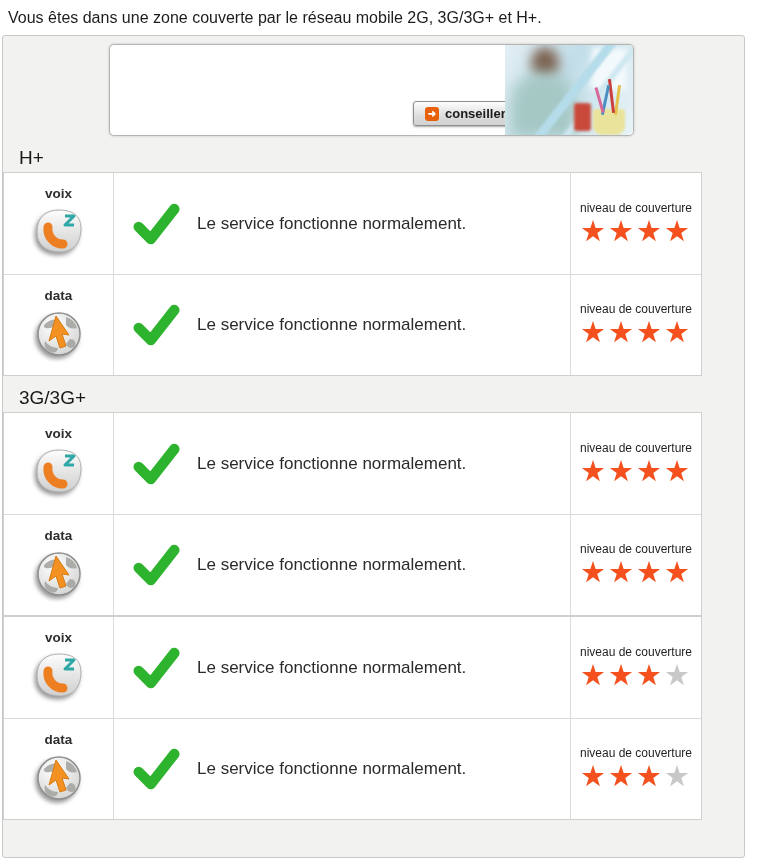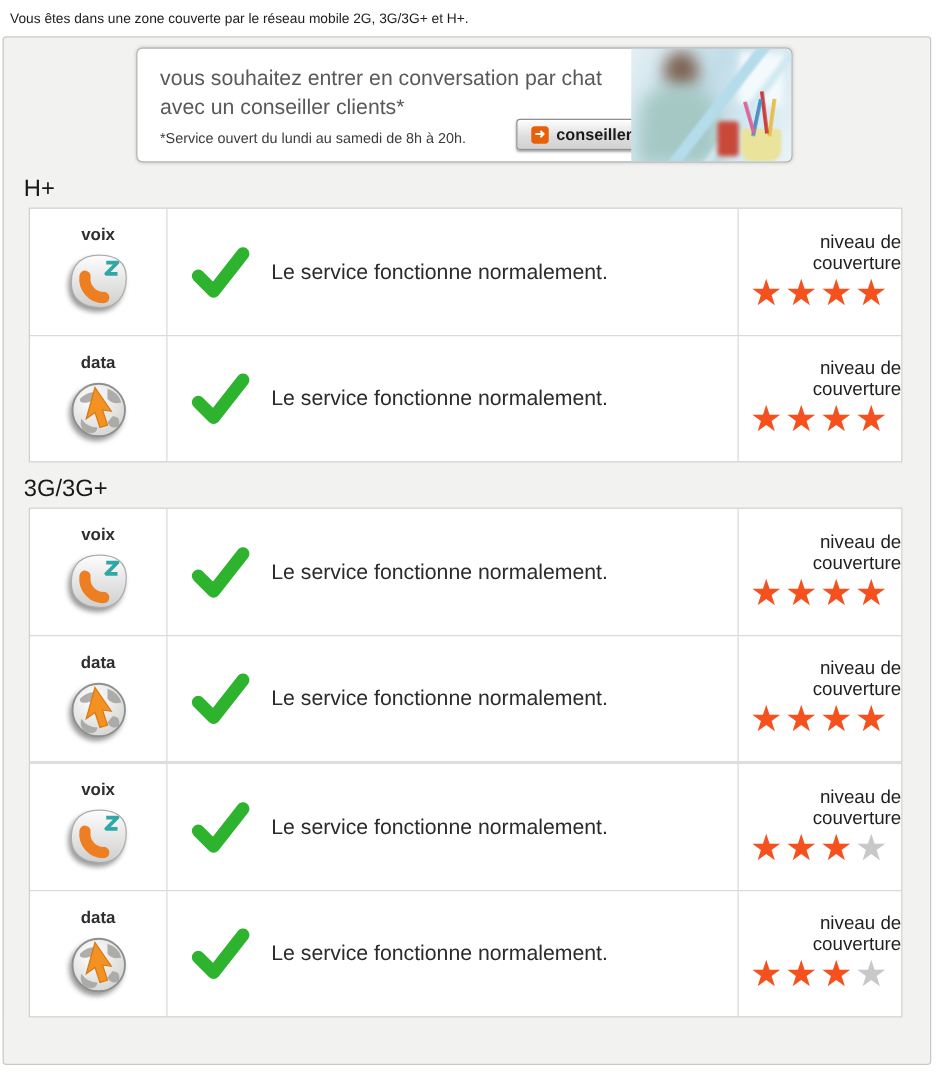--- a/index.html
+++ b/index.html
@@ -1,19 +1,19 @@
 <!DOCTYPE html>
 <html><head>
 <meta charset="utf-8">
 <style>
   * { margin:0; padding:0; box-sizing:border-box; }
   html,body { width:761px; background:#fff; font-family:"Liberation Sans", sans-serif; }
   body { height:865px; overflow:hidden; }
 
-  .intro { padding:9px 10px 8px 8px; font-size:11px; color:#1d1d1d; }
+  .intro { padding:9px 10px 8px 8px; font-size:16px; color:#1d1d1d; }
 
   .panel {
     margin-left:2px; width:743px; height:823px;
     background:#f2f2f0; border:1px solid #c8c8c6; border-radius:3px;
     overflow:hidden;
   }
 
   
   .banner {
     position:relative; margin:8px 0 0 106px; width:525px; height:92px;
@@ -50,51 +50,44 @@
   .p-stripe2{ left:86px; top:-20px; width:6px; height:150px; background:#cfe8f1; transform:rotate(38deg); filter:blur(1.5px); }
   .p-pot   { right:8px; bottom:0; width:32px; height:26px; background:#e9e39c; border-radius:3px 3px 9px 9px; filter:blur(1px); }
   .p-robot { right:42px; bottom:4px; width:17px; height:28px; background:#c8493a; border-radius:3px; filter:blur(1.5px); }
   .p-pc1 { right:14px; bottom:20px; width:3px; height:30px; background:#e5c04a; transform:rotate(8deg);   filter:blur(.5px); }
   .p-pc2 { right:20px; bottom:22px; width:3px; height:34px; background:#cc3f3f; transform:rotate(-7deg);  filter:blur(.5px); }
   .p-pc3 { right:26px; bottom:20px; width:3px; height:30px; background:#4a90c2; transform:rotate(12deg);  filter:blur(.5px); }
   .p-pc4 { right:32px; bottom:22px; width:3px; height:26px; background:#d8689a; transform:rotate(-16deg); filter:blur(.5px); }
 
   
   .section-title { margin:11px 0 3px 16px; font-size:19px; font-weight:normal; color:#191919; }
-  .table { margin-left:20px; width:699px; background:#fff; border:1px solid #cfcfce; }
+  .table { margin-left:0; width:699px; background:#fff; border:1px solid #cfcfce; }
   .row { display:flex; height:101px; }
   .row + .row { border-top:1px solid #dadada; }
 
   .label-cell { width:110px; border-right:1px solid #dadada; text-align:center; padding-top:13px; }
   .service-label { font-size:13.5px; font-weight:bold; color:#2e2e2e; }
   .icon-wrap { display:inline-block; margin-top:7px; filter:drop-shadow(-2px 3px 2px rgba(0,0,0,.40)); }
 
   .status-cell { flex:1; display:flex; align-items:center; padding-left:19px; }
   .check-icon { width:47px; height:42px; margin-right:17px; flex:0 0 auto; }
   .status-text { font-size:17px; color:#2b2b2b; }
 
   .coverage-cell { width:131px; border-left:1px solid #dadada; display:flex; flex-direction:column; align-items:center; justify-content:center; }
-  .coverage-label { font-size:15px; color:#1f1f1f;text-align:right; }
+  .coverage-label { font-size:12px; color:#1f1f1f; }
   .stars { margin-top:1px; font-size:29px; line-height:31px; letter-spacing:2px; white-space:nowrap; }
 </style>
 </head>
 <body>
 
 <div class="intro">Vous êtes dans une zone couverte par le réseau mobile 2G, 3G/3G+ et H+.</div>
 
 <div class="panel">
 
   <div class="banner">
-    <div class="banner-text">
-      <div class="headline">
-        <span>vous souhaitez entrer en conversation par chat</span><br>
-        <span>avec un conseiller clients*</span>
-      </div>
-      <div class="footnote">*Service ouvert du lundi au samedi de 8h à 20h.</div>
-    </div>
     <button class="continue-btn">
       <span class="btn-icon">➜</span>
       <span>conseiller</span>
     </button>
     <div class="photo">
       <div class="p-screen"></div>
       <div class="p-head"></div>
       <div class="p-body"></div>
       <div class="p-stripe1"></div>
       <div class="p-stripe2"></div>

